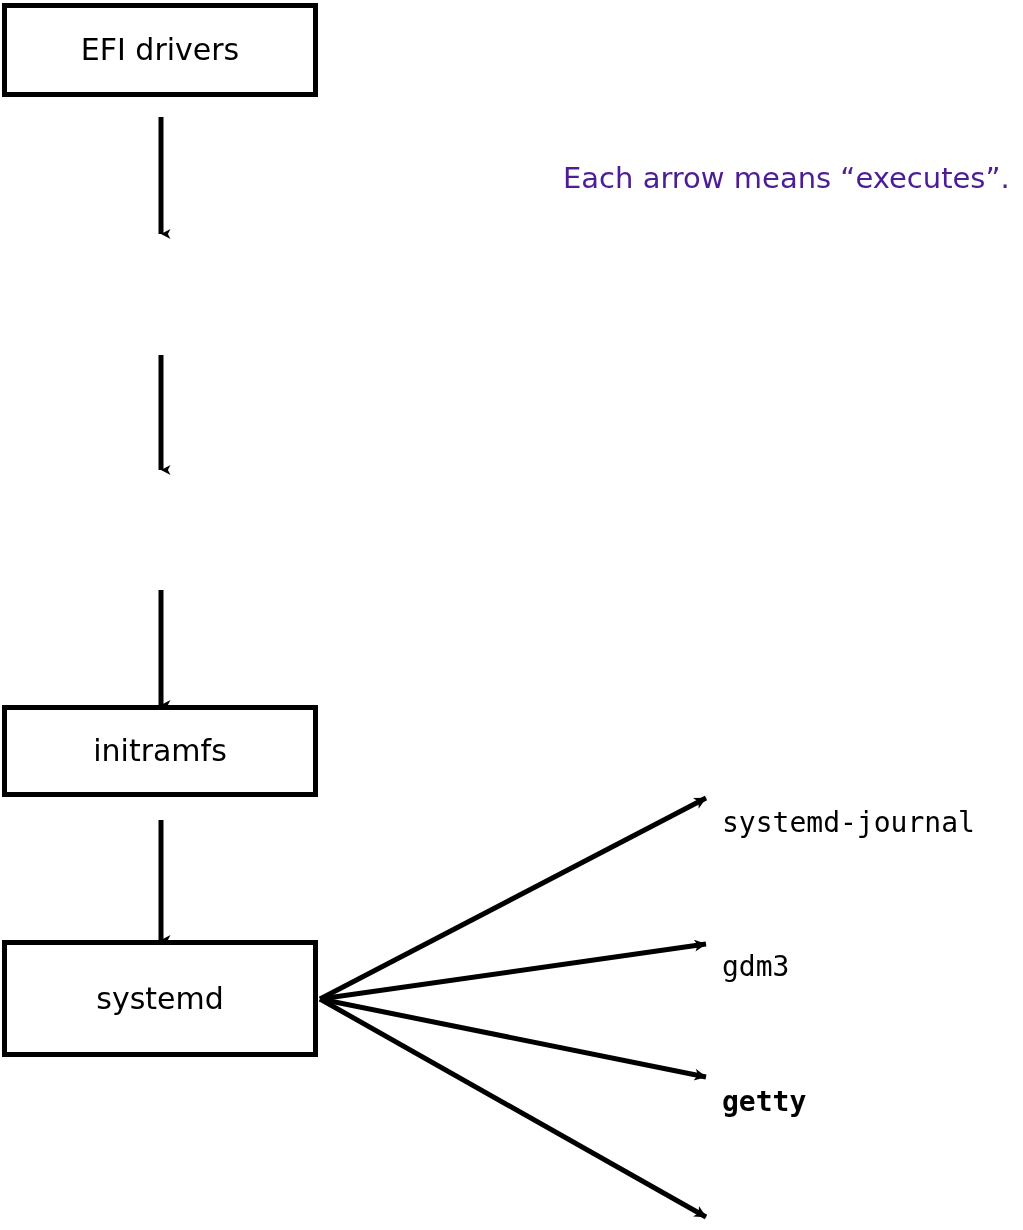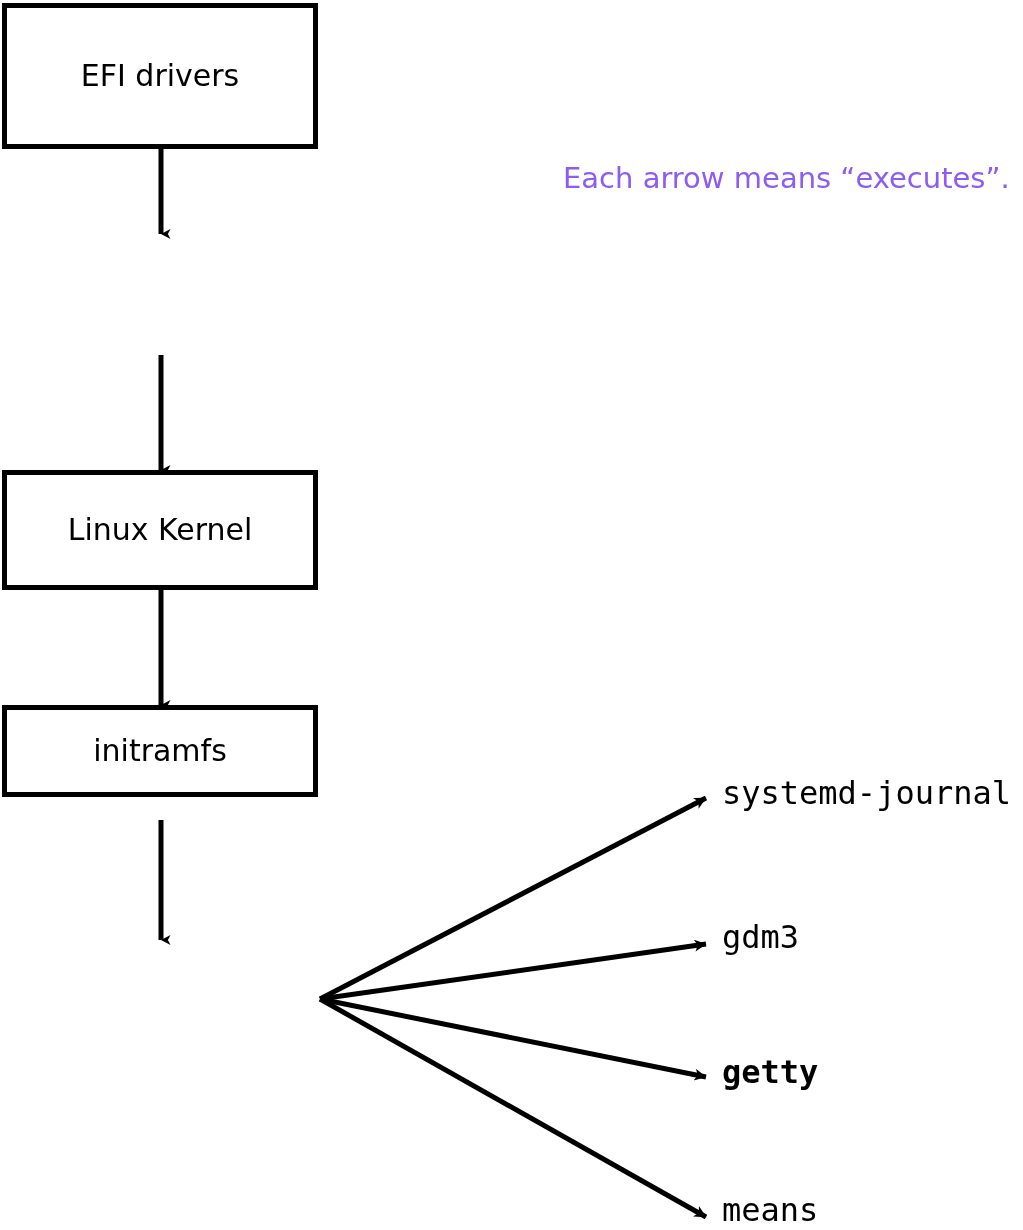--- a/index.html
+++ b/index.html
@@ -39,30 +39,31 @@
   .node-label {
     font-family: "DejaVu Sans", sans-serif;
     font-size: 30px;
     color: #000000;
     line-height: 1;
     white-space: nowrap;
   }
   .leaf-label {
     position: absolute;
     font-family: "DejaVu Sans Mono", monospace;
-    font-size: 32px;
+    font-size: 28px;
     color: #000000;
     line-height: 1;
     white-space: nowrap;
+    margin-top: 32px;
   }
   .caption {
     position: absolute;
     font-family: "DejaVu Sans", sans-serif;
     font-size: 29px;
-    color: #8b5cf6;
+    color: #4c1d95;
     line-height: 1;
     white-space: nowrap;
   }
 </style>
 </head>
 <body>
 
 <div id="canvas">
 
   <svg id="edges" viewBox="0 0 1023 1230" width="1023" height="1230" xmlns="http://www.w3.org/2000/svg">
@@ -82,33 +83,33 @@
         <line x1="161" y1="820" x2="161" y2="940" stroke="#000000" stroke-width="5" marker-end="url(#arrowDown)"></line>
       </g>
     <g id="fan-arrow-group">
         <line x1="320" y1="999" x2="706" y2="798" stroke="#000000" stroke-width="5" marker-end="url(#arrowFan)"></line>
         <line x1="320" y1="999" x2="706" y2="944" stroke="#000000" stroke-width="5" marker-end="url(#arrowFan)"></line>
         <line x1="320" y1="999" x2="706" y2="1077" stroke="#000000" stroke-width="5" marker-end="url(#arrowFan)"></line>
         <line x1="320" y1="999" x2="706" y2="1217" stroke="#000000" stroke-width="5" marker-end="url(#arrowFan)"></line>
       </g>
   </svg>
 
-  <div class="node-box" style="left:2px; top:3px; width:316px; height:146px;">
+  <div class="node-box" style="left:2px; top:3px; width:316px; height:94px;">
     <span class="node-label">EFI drivers</span>
   </div>
 
 
-  <div class="node-box" style="left:2px; top:470px; width:316px; height:120px;">
-    <span class="node-label">Linux Kernel</span>
-  </div>
 
   <div class="node-box" style="left:2px; top:705px; width:316px; height:92px;">
     <span class="node-label">initramfs</span>
   </div>
 
+  <div class="node-box" style="left:2px; top:940px; width:316px; height:117px;">
+    <span class="node-label">systemd</span>
+  </div>
 
   <div class="leaf-label" style="left:722px; top:777px;">systemd-journal</div>
 
   <div class="leaf-label" style="left:722px; top:921px;">gdm3</div>
 
   <div class="leaf-label" style="left:722px; top:1056px;font-weight:bold;">getty</div>
 
   <div class="leaf-label" style="left:722px; top:1194px;">means</div>
 
   <div class="caption" style="left:563px; top:164px;">Each arrow means “executes”.</div>

